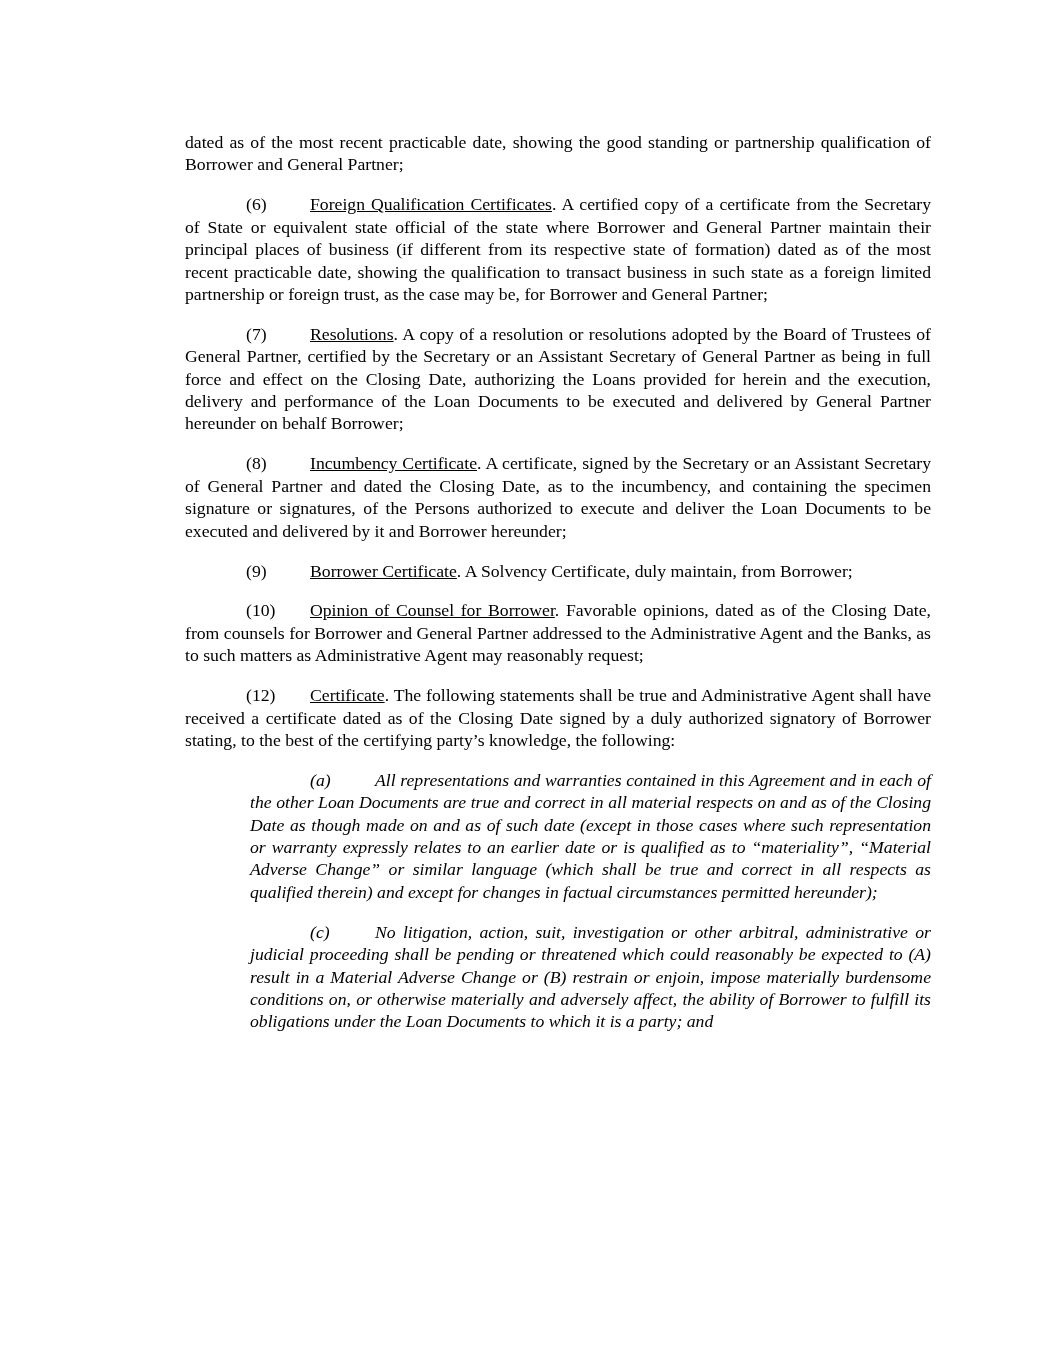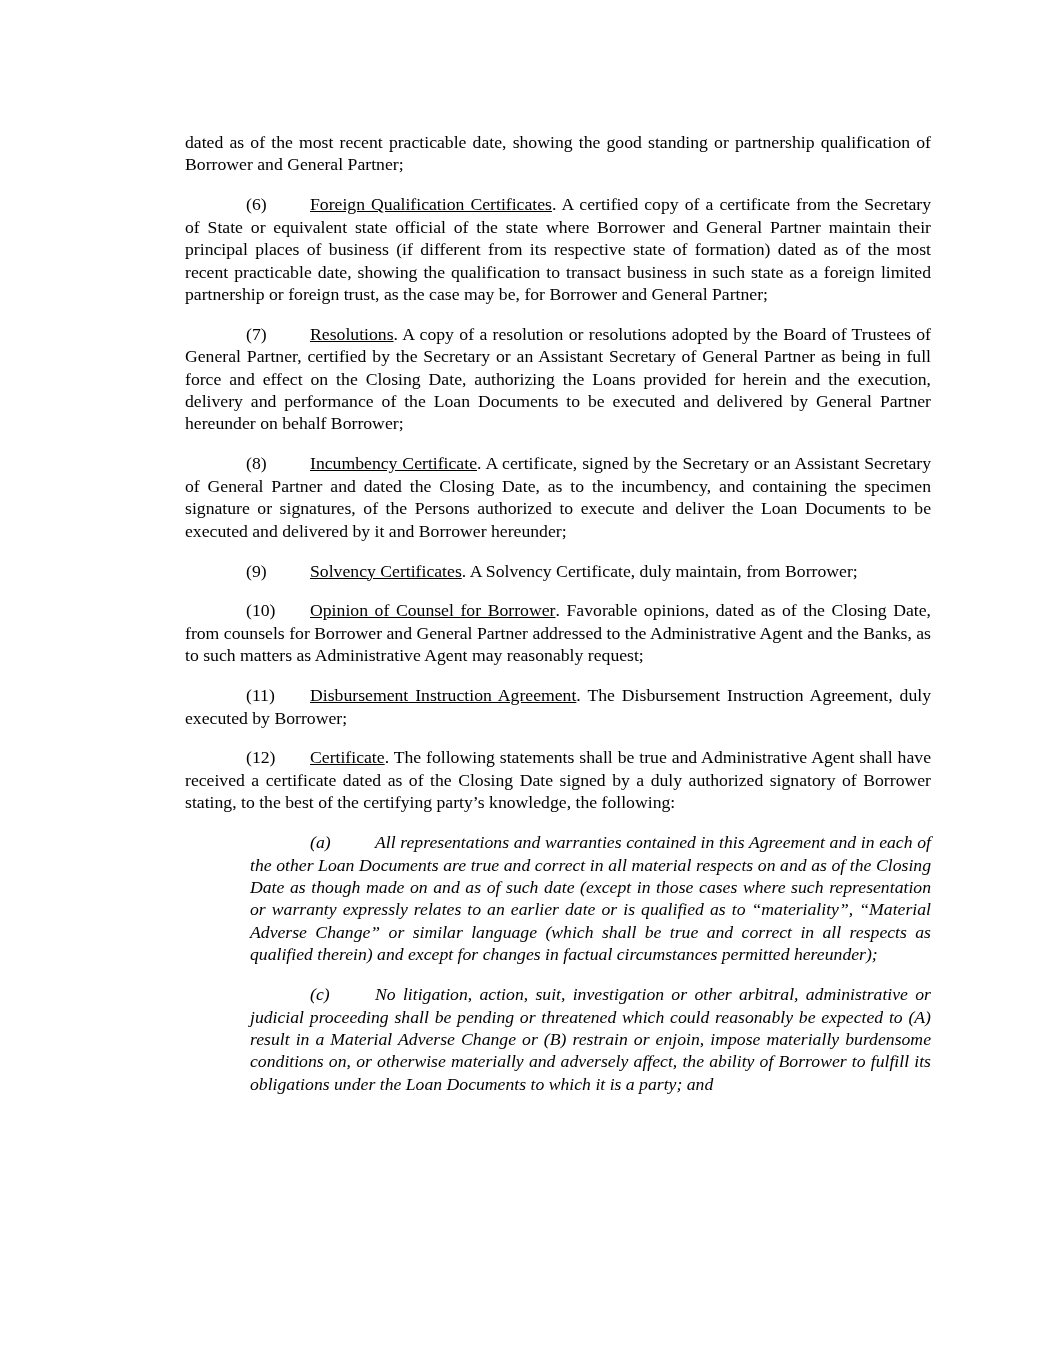--- a/index.html
+++ b/index.html
@@ -29,21 +29,20 @@
     text-align: justify;
     margin-bottom: 17.5px;
   }
   .num {
     display: inline-block;
     margin-left: 61px;
     width: 64px;
   }
   .heading {
     text-decoration: underline;
-    font-family: Liberation Serif, serif;
   }
   .sub {
     margin-left: 65px;
     font-style: italic;
   }
   .sub .letter {
     display: inline-block;
     margin-left: 60px;
     width: 65px;
   }
@@ -64,25 +63,24 @@
   <div class="content">
 
     <p class="para"><span>dated as of the most recent practicable date, showing the good standing or partnership qualification of Borrower and General Partner;</span></p>
 
     <p class="para"><span class="num">(6)</span><span class="heading">Foreign Qualification Certificates</span><span>. A certified copy of a certificate from the Secretary of State or equivalent state official of the state where Borrower and General Partner maintain their principal places of business (if different from its respective state of formation) dated as of the most recent practicable date, showing the qualification to transact business in such state as a foreign limited partnership or foreign trust, as the case may be, for Borrower and General Partner;</span></p>
 
     <p class="para"><span class="num">(7)</span><span class="heading">Resolutions</span><span>. A copy of a resolution or resolutions adopted by the Board of Trustees of General Partner, certified by the Secretary or an Assistant Secretary of General Partner as being in full force and effect on the Closing Date, authorizing the Loans provided for herein and the execution, delivery and performance of the Loan Documents to be executed and delivered by General Partner hereunder on behalf Borrower;</span></p>
 
     <p class="para"><span class="num">(8)</span><span class="heading">Incumbency Certificate</span><span>. A certificate, signed by the Secretary or an Assistant Secretary of General Partner and dated the Closing Date, as to the incumbency, and containing the specimen signature or signatures, of the Persons authorized to execute and deliver the Loan Documents to be executed and delivered by it and Borrower hereunder;</span></p>
 
-    <p class="para"><span class="num">(9)</span><span class="heading">Solvency Certificates</span><span>. A Solvency Certificate, duly maintain, from Borrower;</span></p>
+    <p class="para"><span class="num">(9)</span><span class="heading">Borrower Certificate</span><span>. A Solvency Certificate, duly maintain, from Borrower;</span></p>
 
     <p class="para"><span class="num">(10)</span><span class="heading">Opinion of Counsel for Borrower</span><span>. Favorable opinions, dated as of the Closing Date, from counsels for Borrower and General Partner addressed to the Administrative Agent and the Banks, as to such matters as Administrative Agent may reasonably request;</span></p>
 
-    <p class="para"><span class="num">(11)</span><span class="heading">Disbursement Instruction Agreement</span><span>. The Disbursement Instruction Agreement, duly executed by Borrower;</span></p>
 
     <p class="para"><span class="num">(12)</span><span class="heading">Certificate</span><span>. The following statements shall be true and Administrative Agent shall have received a certificate dated as of the Closing Date signed by a duly authorized signatory of Borrower stating, to the best of the certifying party’s knowledge, the following:</span></p>
 
     <p class="para sub"><span class="letter">(a)</span><span>All representations and warranties contained in this Agreement and in each of the other Loan Documents are true and correct in all material respects on and as of the Closing Date as though made on and as of such date (except in those cases where such representation or warranty expressly relates to an earlier date or is qualified as to “materiality”, “Material Adverse Change” or similar language (which shall be true and correct in all respects as qualified therein) and except for changes in factual circumstances permitted hereunder);</span></p>
 
 
     <p class="para sub"><span class="letter">(c)</span><span>No litigation, action, suit, investigation or other arbitral, administrative or judicial proceeding shall be pending or threatened which could reasonably be expected to (A) result in a Material Adverse Change or (B) restrain or enjoin, impose materially burdensome conditions on, or otherwise materially and adversely affect, the ability of Borrower to fulfill its obligations under the Loan Documents to which it is a party; and</span></p>
 
   </div>
 

